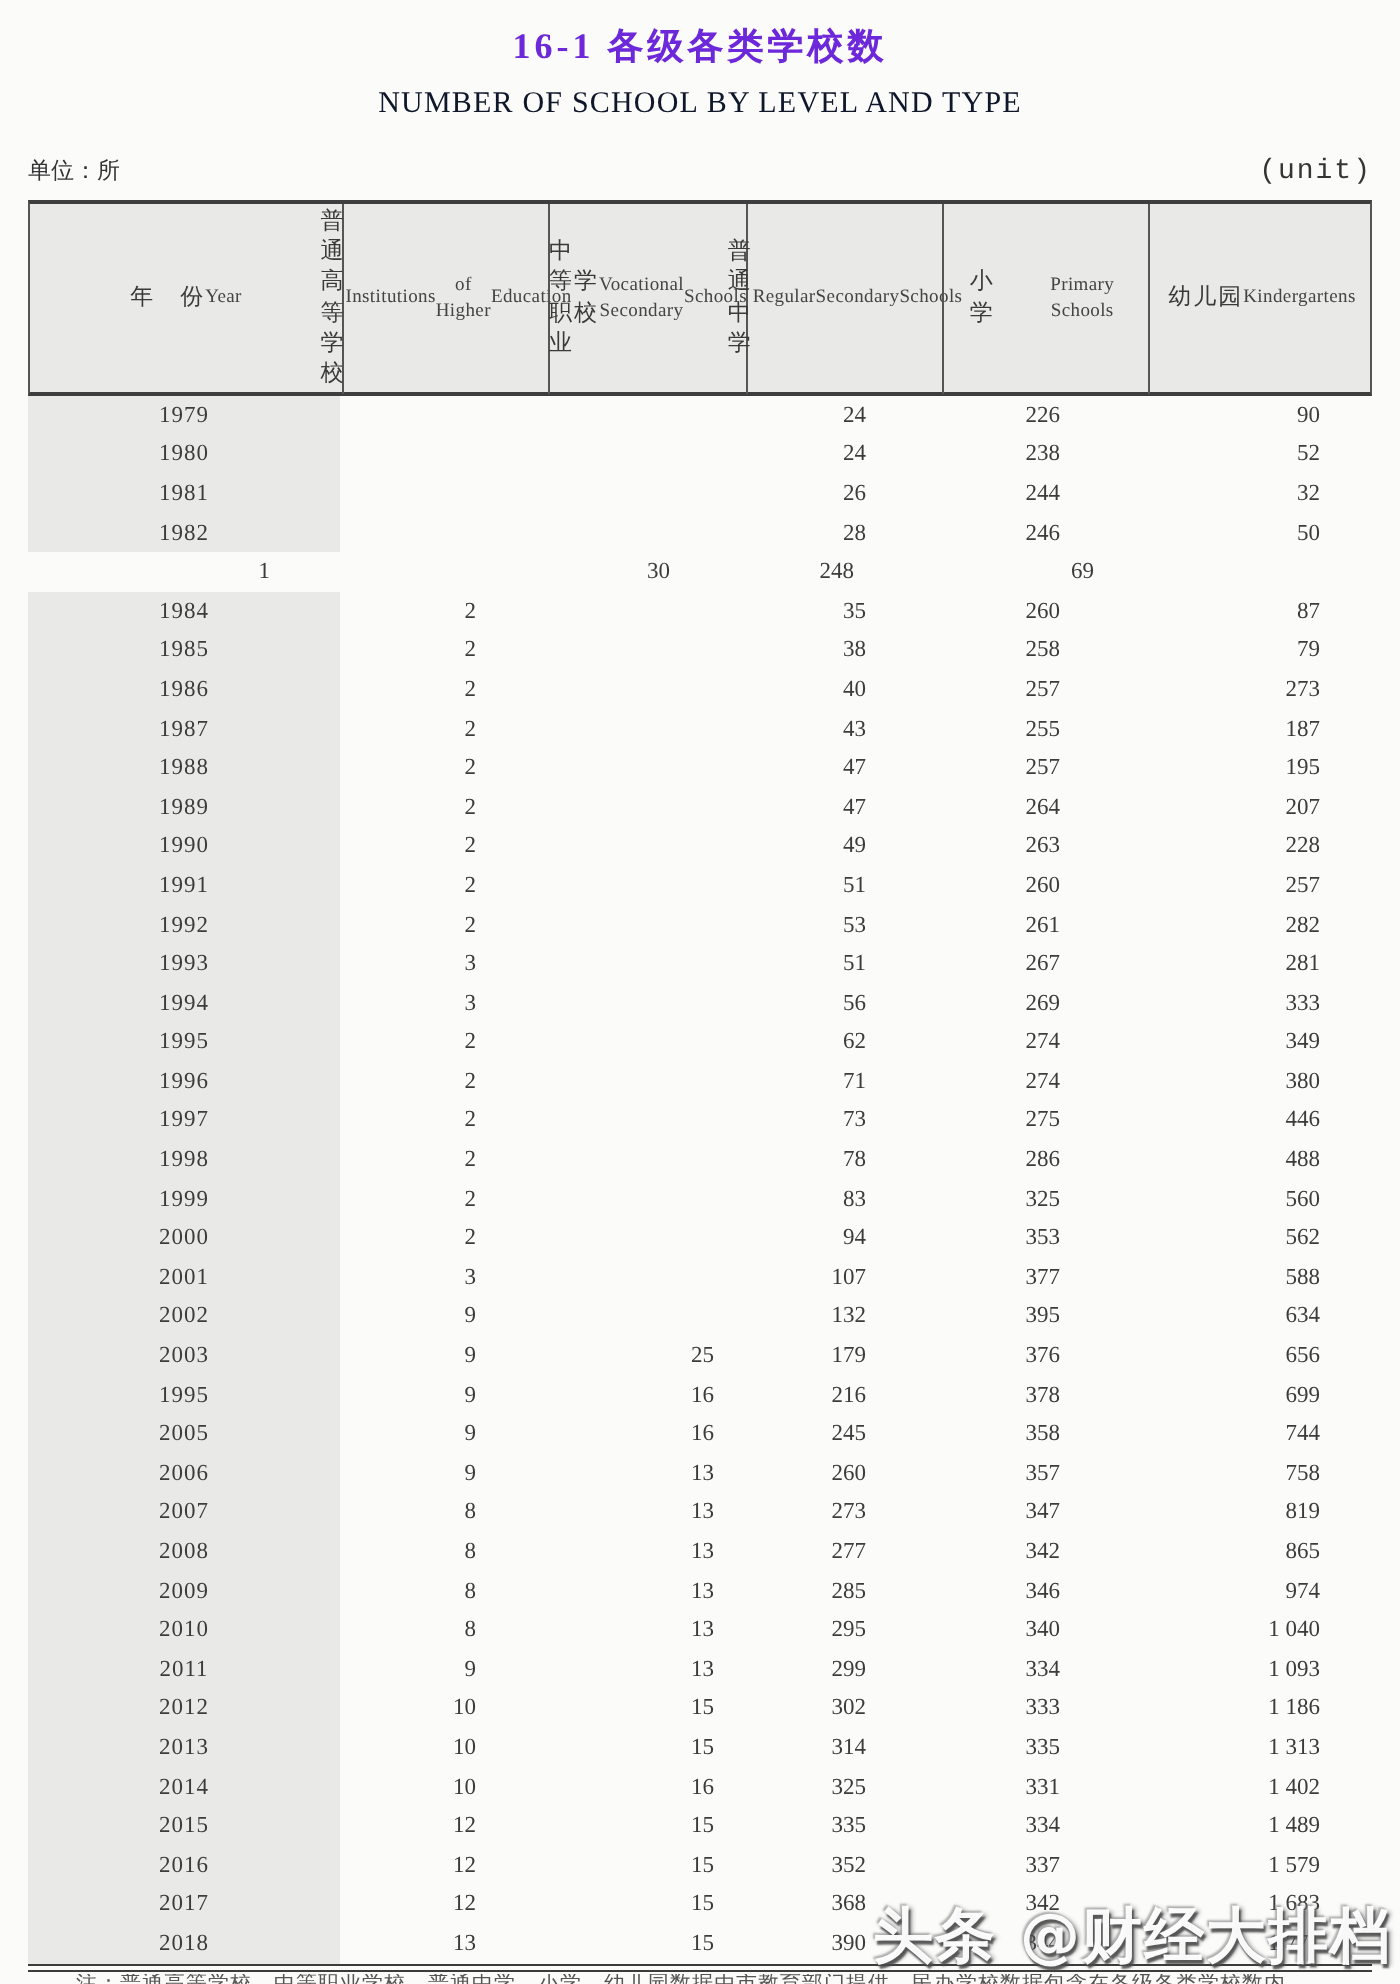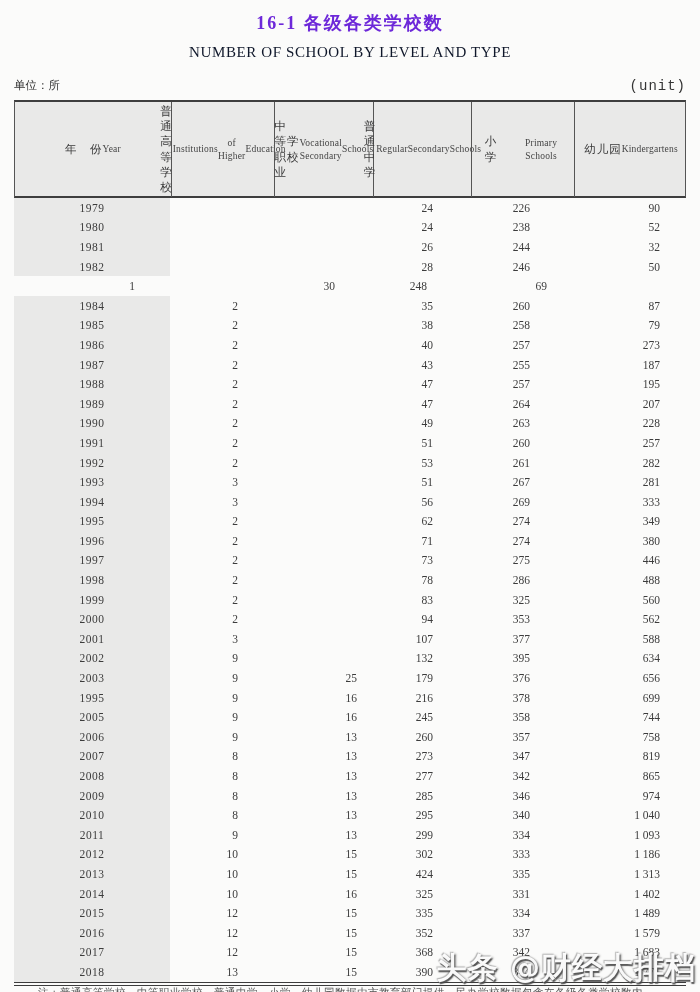--- a/index.html
+++ b/index.html
@@ -422,21 +422,21 @@
         <div class="td v c2">10</div>
         <div class="td v c3">15</div>
         <div class="td v c4">302</div>
         <div class="td v c5">333</div>
         <div class="td v c6">1 186</div>
       </div>
       <div class="tr">
         <div class="td year">2013</div>
         <div class="td v c2">10</div>
         <div class="td v c3">15</div>
-        <div class="td v c4">424</div>
+        <div class="td v c4">314</div>
         <div class="td v c5">335</div>
         <div class="td v c6">1 313</div>
       </div>
       <div class="tr">
         <div class="td year">2014</div>
         <div class="td v c2">10</div>
         <div class="td v c3">16</div>
         <div class="td v c4">325</div>
         <div class="td v c5">331</div>
         <div class="td v c6">1 402</div>

